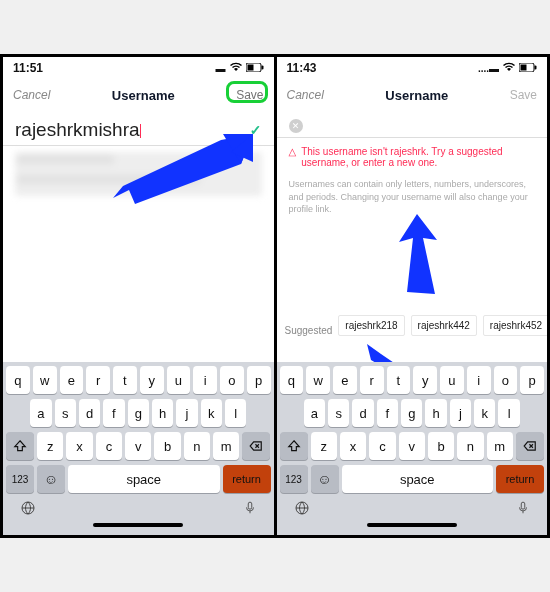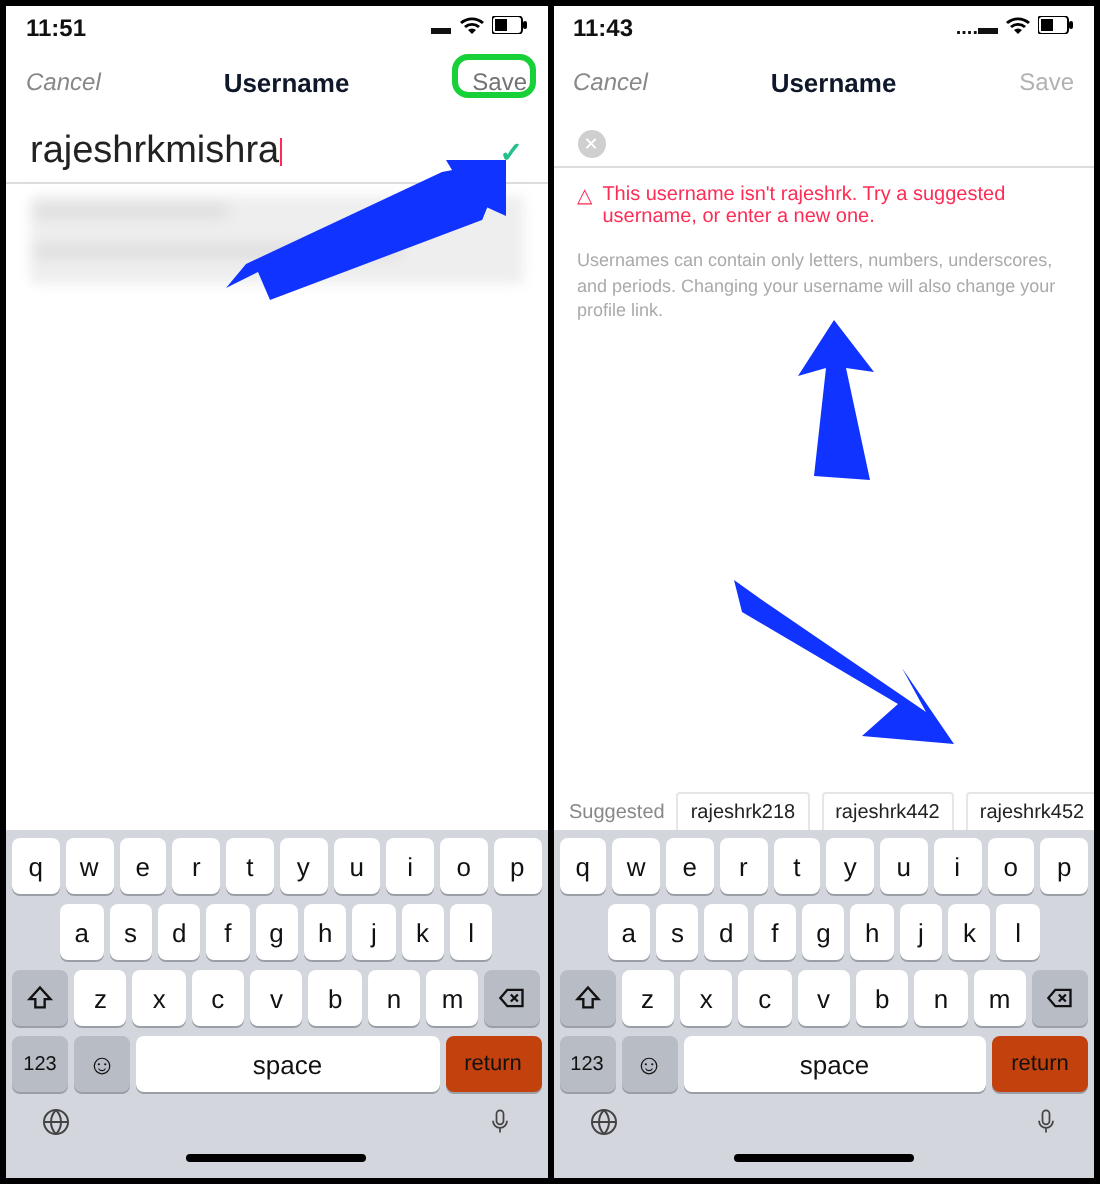--- a/index.html
+++ b/index.html
@@ -1,17 +1,17 @@
 <!DOCTYPE html>
 <html><head>
 <meta charset="utf-8">
 <style>
   * { margin: 0; padding: 0; box-sizing: border-box; font-family: -apple-system, "Helvetica Neue", Arial, sans-serif; }
   body { background: #f0f0f0; width: 550px; height: 592px; display:flex; justify-content:center; align-items:center; }
-  .wrap { width: 550px; height: 592px; border: 3px solid #000; display:flex; background:#fff; overflow:hidden;}
+  .wrap { width: 550px; height: 484px; border: 3px solid #000; display:flex; background:#fff; overflow:hidden;}
   .panel { flex:1; position:relative; background:#fff; display:flex; flex-direction:column; }
   .panel + .panel { border-left:3px solid #000; }
 
   .statusbar { height:22px; display:flex; align-items:center; padding:0 10px; font-size:12px; font-weight:600; color:#111;}
   .statusbar .spacer{flex:1;}
   .statusbar .sig,.statusbar .wifi,.statusbar .bat{margin-left:4px; font-size:10px;}
 
   .navbar { height:32px; display:flex; align-items:center; padding:0 10px; font-size:13px; }
   .navbar .title{flex:1; text-align:center; font-weight:600; color:#0f172a;}
   .navbar .cancel{color:#888; font-size:12px;font-style:italic;}
@@ -27,21 +27,21 @@
   .hint{padding:8px 12px; font-size:9px; color:#aaa; line-height:1.4;}
 
   .blurblock{margin:6px 12px; height:44px; border-radius:3px;
     background: linear-gradient(#eee,#eee);
     filter: blur(3px); position:relative;}
   .blurblock::before{content:"";position:absolute;top:4px;left:2px;right:60%;height:7px;background:#ddd;border-radius:3px;filter:blur(2px);}
   .blurblock::after{content:"";position:absolute;top:24px;left:2px;right:25%;height:7px;background:#ddd;border-radius:3px;filter:blur(2px);}
 
   .content{flex:1; position:relative;}
 
-  .suggestbar{position:absolute; bottom:168px; left:0; right:0; display:flex; align-items:center; padding:4px 8px; gap:6px; font-size:10px; color:#888; overflow:hidden;}
+  .suggestbar{position:absolute; bottom:195px; left:0; right:0; display:flex; align-items:flex-end; padding:4px 8px; gap:6px; font-size:10px; color:#888; overflow:hidden;}
   .suggestbar .pill{background:#fff; border:1px solid #e6e6e6; color:#222; padding:4px 6px; border-radius:2px; font-size:10px; white-space:nowrap;}
 
   
   .hi-green{position:absolute; top:24px; right:6px; width:42px; height:22px; border:3px solid #18d037; border-radius:8px; pointer-events:none;}
 
   
   .arrow{position:absolute; pointer-events:none;}
 
   
   .kbd{position:absolute; bottom:0; left:0; right:0; background:#d3d6dc; padding:4px 3px 8px 3px;}

